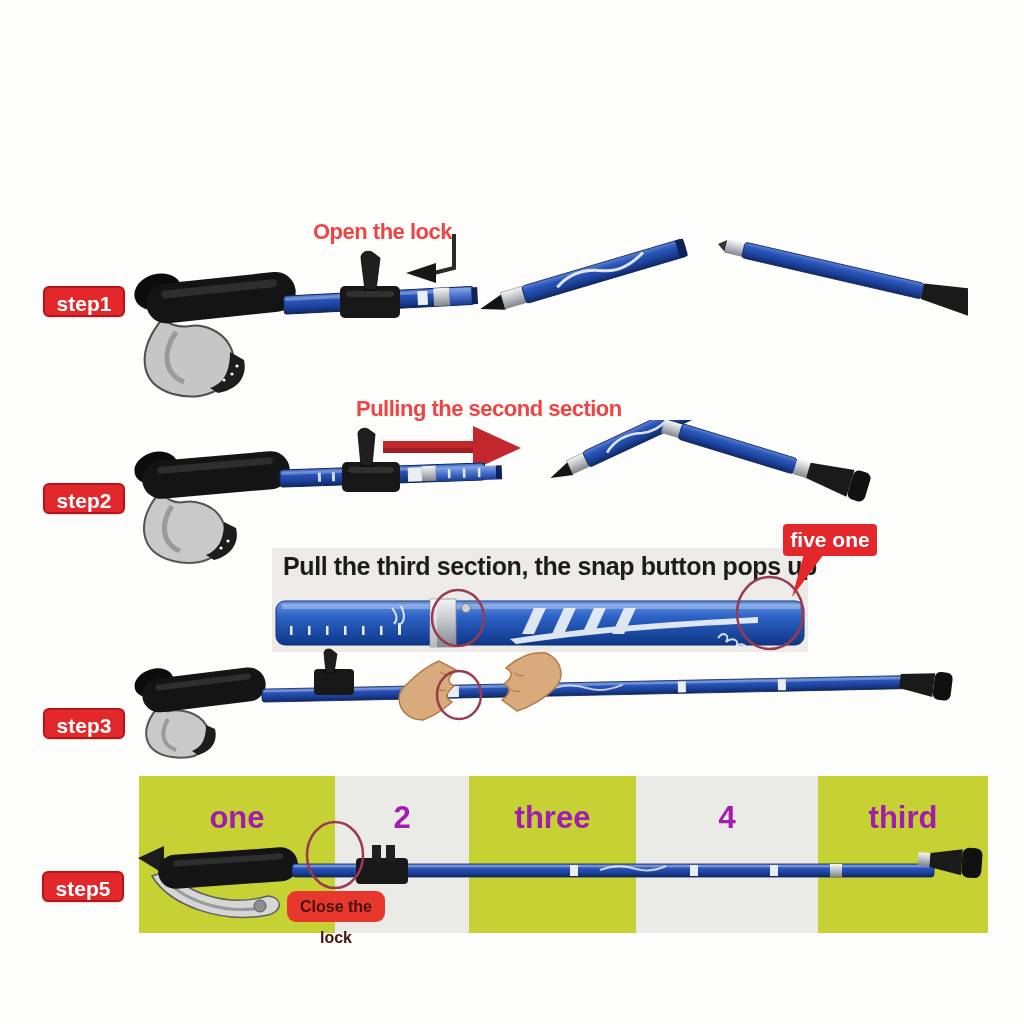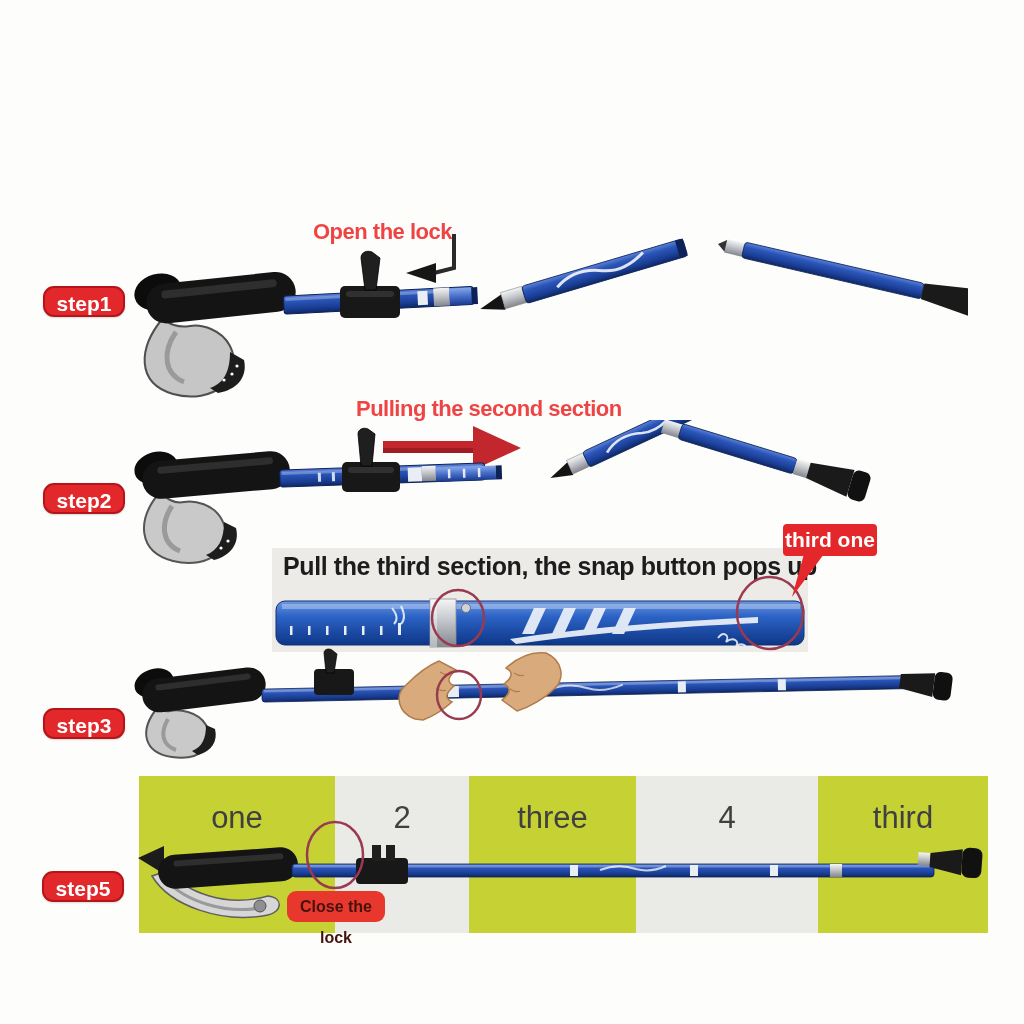--- a/index.html
+++ b/index.html
@@ -1,21 +1,21 @@
 <!DOCTYPE html>
 <html><head>
 <meta charset="utf-8">
 <style>
   html,body{margin:0;padding:0;background:#ffffff;}
   .canvas{position:relative;width:1024px;height:1024px;background:#fdfdfc;overflow:hidden;
           font-family:"Liberation Sans", sans-serif;}
   .abs{position:absolute;}
   .step-badge{
     position:absolute;width:82px;height:31px;line-height:31px;text-align:center;
-    background:#e3282c;border:2px solid #b5151a;border-radius:11px;box-sizing:border-box;
+    background:#e3282c;border:2px solid #b5151a;border-radius:6px;box-sizing:border-box;
     color:#fff;font-size:21px;font-weight:bold;letter-spacing:0px;
     box-shadow:0 1px 2px rgba(0,0,0,.15);
   }
   .annotation{
     position:absolute;color:#ef4444;font-size:22px;font-weight:bold;letter-spacing:-0.5px;
     white-space:nowrap;
   }
   .panel{
     position:absolute;left:272px;top:548px;width:536px;height:104px;background:#ecebe8;
   }
@@ -30,21 +30,21 @@
   }
   .close-badge{
     position:absolute;left:287px;top:891px;width:98px;height:31px;line-height:31px;
     background:#e8382e;color:#46120c;font-size:16px;font-weight:bold;text-align:center;
     border-radius:9px;
   }
   .steptable{position:absolute;left:139px;top:776px;width:849px;height:157px;display:flex;}
   .col{height:100%;}
   .col.yellow{background:#c6d234;}
   .col.gray{background:#eaeae6;}
-  .col-head{margin-top:24px;text-align:center;color:#404040;font-size:31px;font-weight:normal;}
+  .col-head{margin-top:24px;text-align:center;color:#a21caf;font-size:31px;font-weight:bold;}
   svg{display:block;}
 </style>
 </head>
 <body>
 
 <div class="canvas">
 
   <svg width="0" height="0" style="position:absolute">
     <defs>
       <linearGradient id="gPole" x1="0" y1="0" x2="0" y2="1">
@@ -210,21 +210,21 @@
         <path d="M238,43 C310,32 390,26 486,21 L486,27 C396,31 312,38 244,48 Z"></path>
         <path d="M446,42 c6,-8 12,-2 8,4 c8,-6 14,0 10,4 c6,-4 12,0 9,3" stroke="#e6ecf7" stroke-width="2" fill="none"></path>
       </g>
     </svg>
     <svg class="abs" style="left:0;top:0" width="536" height="104" viewBox="0 0 536 104">
       <ellipse cx="186" cy="70" rx="26" ry="28" stroke="#993a50" stroke-width="2.5" fill="none"></ellipse>
       <ellipse cx="498" cy="65" rx="33" ry="36" stroke="#993a50" stroke-width="2.5" fill="none"></ellipse>
     </svg>
   </div>
 
-  <div class="callout-badge">third one</div>
+  <div class="callout-badge">five one</div>
   <svg class="abs" style="left:780px;top:553px" width="60" height="48" viewBox="0 0 60 48">
     <polygon points="24,1 44,1 12,44" fill="#e3272b"></polygon>
   </svg>
 
   <div class="step-badge" style="left:43px;top:708px">step3</div>
 
   <svg class="abs" style="left:118px;top:645px" width="850" height="120" viewBox="0 0 850 120">
     <g>
       <path d="M40,62 C20,86 26,108 54,112 C84,116 98,100 88,80 C80,66 60,64 52,66 C46,67 43,65 40,62 Z" fill="#c9c9c9" stroke="#555" stroke-width="2"></path>
       <path d="M50,74 C42,88 44,100 58,105" stroke="#9a9a9a" stroke-width="4" fill="none"></path>

